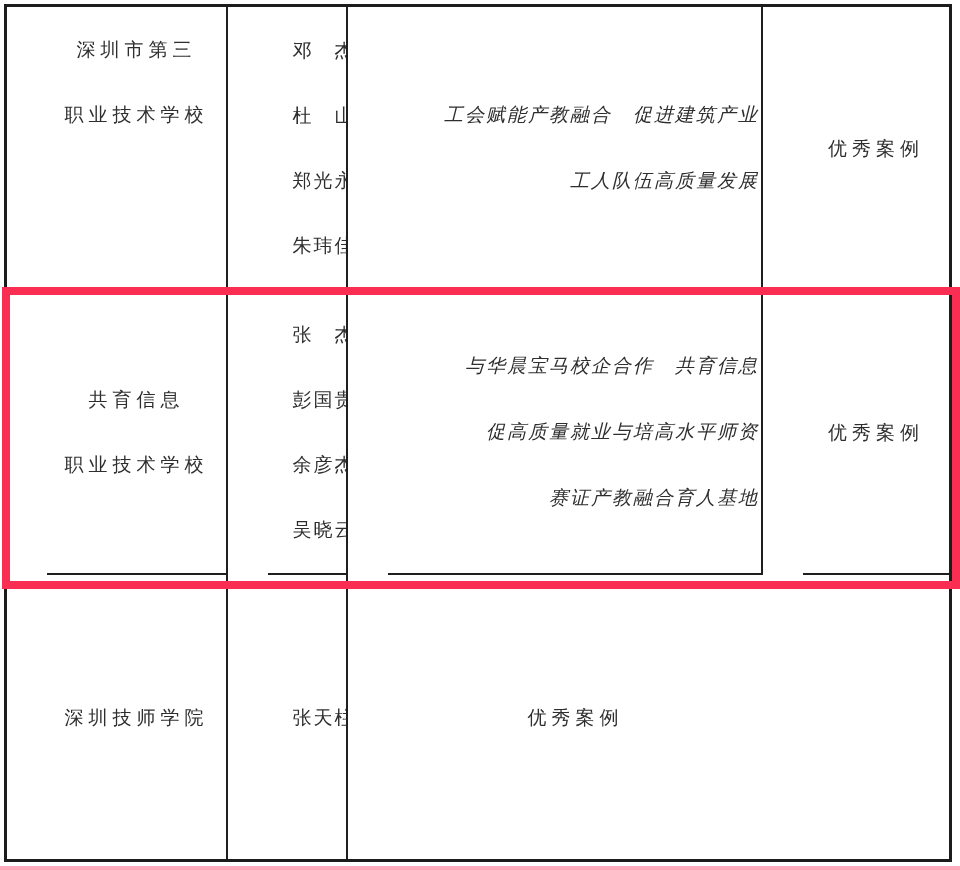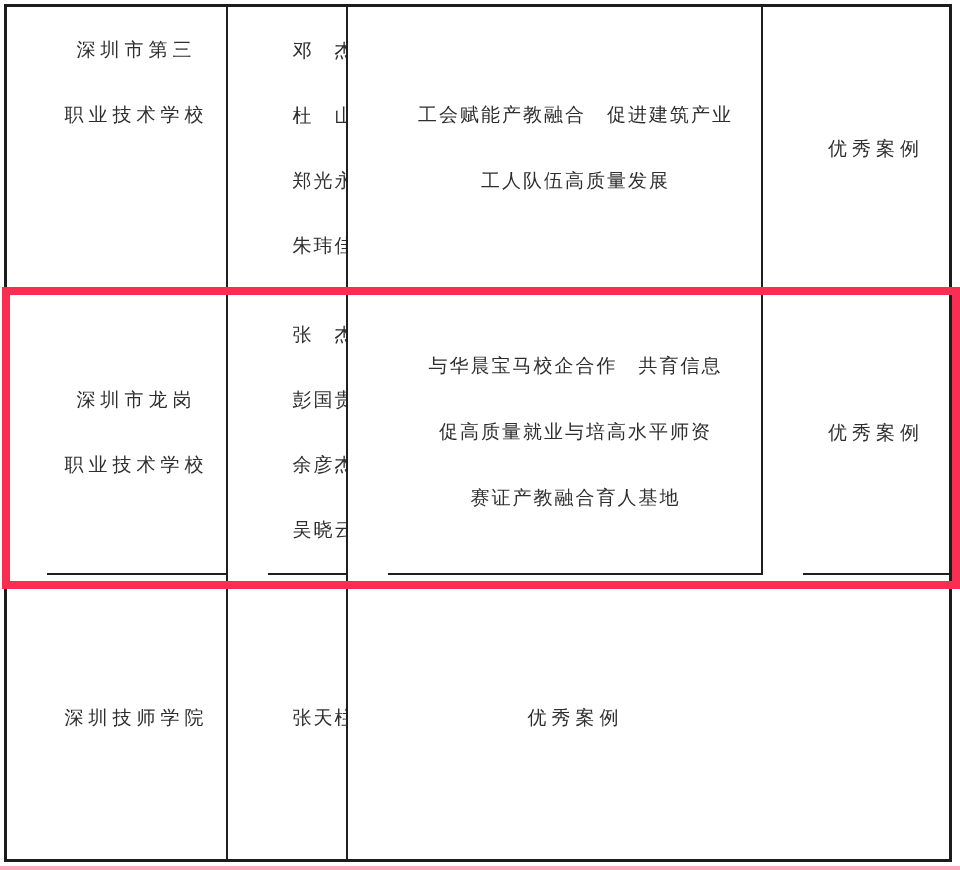--- a/index.html
+++ b/index.html
@@ -40,24 +40,25 @@
   .cell.bb { border-bottom: 2px solid #1f1f1f; }
   .line {
     line-height: 65px;
     height: 65px;
     white-space: nowrap;
   }
   .col-school { letter-spacing: 5px; text-align: center; }
   .col-names  { letter-spacing: 2px; text-align: center; padding-left: 34px; }
   .col-award  { letter-spacing: 5px; text-align: center; }
   .col-title {
-    align-items: center;
+    align-items: flex-end;
     text-align: left;
     letter-spacing: 2px;
     padding: 0 2px 0 4px;
+    font-style: italic;
   }
   .col-title .line { line-height: 66px; height: 66px; }
   .top-align {
     justify-content: flex-start;
     padding-top: 10px;
   }
   .highlight-box {
     position: absolute;
     left: 2px; top: 287px;
     right: 0; height: 302px;
@@ -94,21 +95,21 @@
     </div>
     <div class="cell col-title br bb">
       <div class="line">工会赋能产教融合　促进建筑产业</div>
       <div class="line">工人队伍高质量发展</div>
     </div>
     <div class="cell col-award bb">
       <div class="line">优秀案例</div>
     </div>
 
     <div class="cell col-school br bb">
-      <div class="line">深圳市龙岗</div>
+      <div class="line">共育信息</div>
       <div class="line">职业技术学校</div>
     </div>
     <div class="cell col-names br bb">
       <div class="line">张　杰</div>
       <div class="line">彭国贵</div>
       <div class="line">余彦杰</div>
       <div class="line">吴晓云</div>
     </div>
     <div class="cell col-title br bb">
       <div class="line">与华晨宝马校企合作　共育信息</div>

